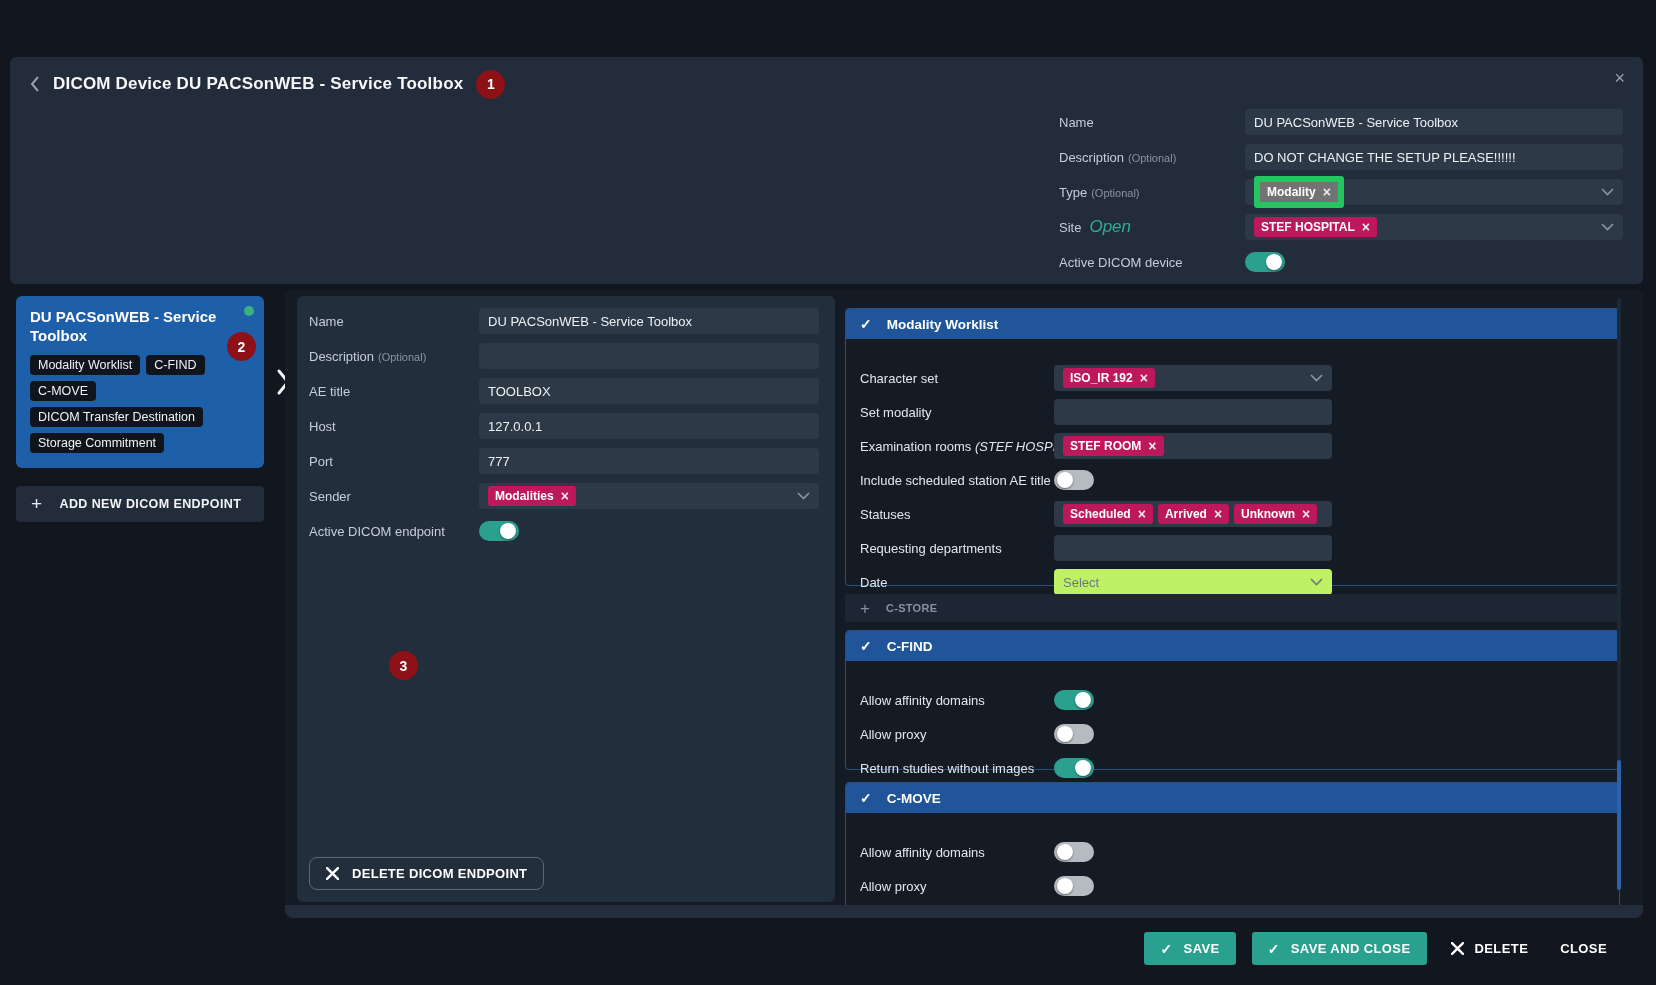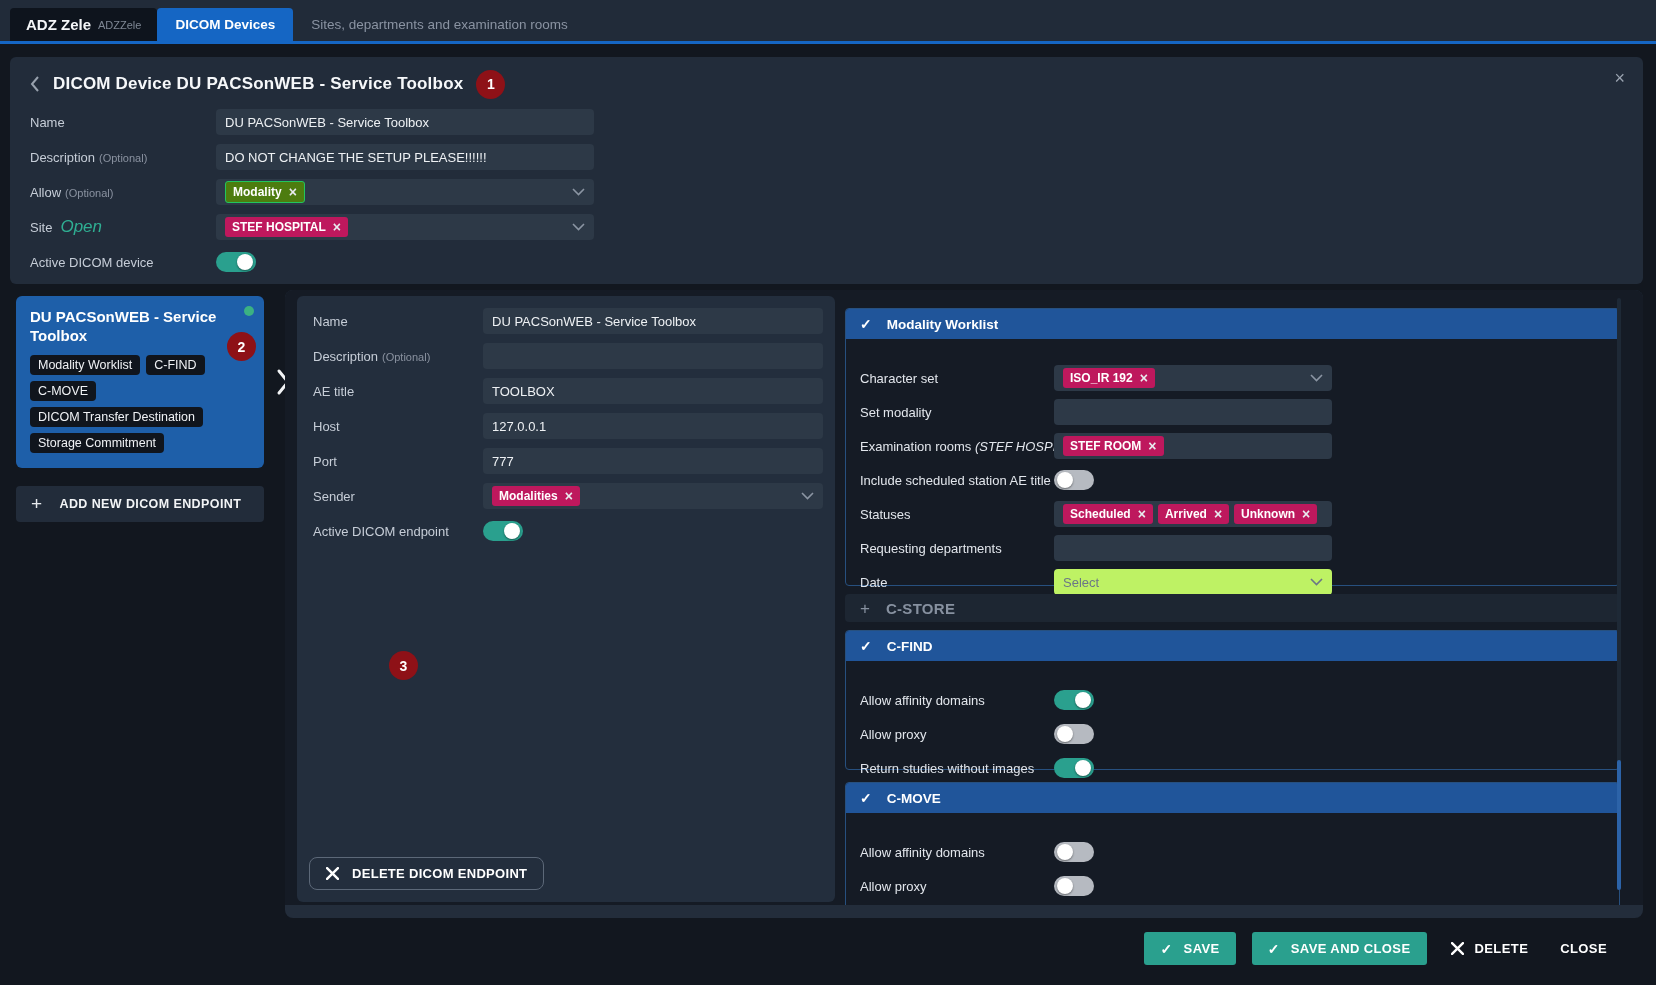--- a/index.html
+++ b/index.html
@@ -17,39 +17,39 @@
   .tab.plain{padding:0 18px;color:#8a93a2;font-size:13.5px;}
 
   
   .panelA{position:absolute;left:10px;top:57px;width:1633px;height:227px;background:#222c3a;
           border-radius:6px;padding:12px 20px;box-sizing:border-box;}
   .phead{display:flex;align-items:center;gap:13px;height:30px;margin-bottom:10px;}
   .ptitle{margin:0;font-size:17px;font-weight:700;letter-spacing:.2px;color:#f6f8fa;}
   .panel-close{position:absolute;top:12px;right:18px;color:#9aa3b0;font-size:18px;line-height:1;cursor:pointer;}
   .nbadge{width:29px;height:29px;border-radius:50%;background:#8e1117;color:#fff;font-size:14px;font-weight:700;
           display:flex;align-items:center;justify-content:center;flex:none;}
-  .frow{display:flex;align-items:center;margin-bottom:9px;height:26px;}
+  .frow{display:flex;align-items:center;margin-bottom:9px;height:26px;justify-content:flex-end;}
   .flabel{width:186px;flex:none;color:#c6cdd7;}
   .flabel-m{width:170px;flex:none;color:#c6cdd7;}
   .opt{color:#8a92a0;font-size:11px;margin-left:4px;}
   .open-link{color:#2fae92;font-style:italic;font-size:17px;margin-left:8px;cursor:pointer;}
   .fctl{width:378px;flex:none;position:relative;}
   .fctl-m{width:340px;flex:none;position:relative;}
   .input{background:#2d3947;border-radius:4px;height:26px;display:flex;align-items:center;
          padding:0 9px;color:#eef1f4;font-size:13px;box-sizing:border-box;gap:5px;}
   .select{padding-right:26px;}
   .chev{position:absolute;right:9px;top:50%;transform:translateY(-50%);}
   .input.disabled{background:#bef264;}
   .placeholder{color:#6b7687;}
 
   
   .chip{display:inline-flex;align-items:center;gap:7px;background:#be185d;color:#fff;font-size:12px;
         font-weight:600;padding:2px 7px;border-radius:3px;line-height:16px;white-space:nowrap;}
   .chip .x{font-size:14px;font-weight:700;color:#e8ebef;cursor:pointer;line-height:1;}
-  .chip.teal{background:#4d7c0f;border:1px solid #22c55e;}
+  .chip.teal{background:#737373;border:6px solid #22c55e;}
 
   
   .toggle{position:relative;width:40px;height:20px;border-radius:10px;background:#b6bac1;cursor:pointer;flex:none;}
   .toggle .knob{position:absolute;top:2px;left:3px;width:16px;height:16px;border-radius:50%;background:#fff;
                 box-shadow:0 1px 2px rgba(0,0,0,.45);}
   .toggle.on{background:#2aa08e;}
   .toggle.on .knob{left:auto;right:3px;}
 
   
   .leftcol{position:absolute;left:16px;top:296px;width:248px;}
@@ -84,52 +84,40 @@
   .sbody{padding:22px 0;}
   .srow{position:relative;height:34px;}
   .slabel{position:absolute;left:14px;top:50%;transform:translateY(-50%);color:#e2e6ec;white-space:nowrap;}
   .slabel .site-italic{font-style:italic;}
   .sctl{position:absolute;left:208px;top:50%;transform:translateY(-50%);width:278px;}
   .sctl .input{width:100%;}
   .sec-mw{top:12px;height:278px;}
   .cstore{position:absolute;left:0;top:298px;width:775px;height:28px;background:#1d2632;border-radius:4px;
           display:flex;align-items:center;gap:16px;padding:0 15px;color:#8791a0;box-sizing:border-box;cursor:pointer;}
   .cstore .plus{font-size:17px;line-height:1;}
-  .cstore .ctitle{font-size:15px;font-weight:700;letter-spacing:.3px;}
+  .cstore .ctitle{font-size:11px;font-weight:700;letter-spacing:.3px;}
   .sec-cfind{top:334px;height:140px;}
   .sec-cmove{top:486px;height:160px;}
 
   
   .vscroll{position:absolute;left:1332px;top:8px;bottom:15px;width:4px;background:#1e2936;border-radius:2px;}
   .vthumb{position:absolute;left:0;bottom:0;width:4px;height:130px;background:#2c63a8;border-radius:2px;}
 
   
   .footer{position:absolute;top:932px;right:41px;display:flex;gap:16px;align-items:center;}
   .btn{height:33px;border:none;border-radius:3px;display:inline-flex;align-items:center;gap:11px;padding:0 16px;
        font-family:inherit;font-size:13px;font-weight:700;color:#fff;letter-spacing:.4px;cursor:pointer;}
   .btn.teal{background:#2aa08e;}
   .btn.ghost{background:transparent;padding:0 8px;}
 </style>
 </head>
 <body>
 
 <div class="stage">
 
-  <div class="topbar">
-    <div class="tab org">
-      <span class="org-title">ADZ Zele</span>
-      <span class="org-sub">ADZZele</span>
-    </div>
-    <div class="tab active">
-      <span>DICOM Devices</span>
-    </div>
-    <div class="tab plain">
-      <span>Sites, departments and examination rooms</span>
-    </div>
-  </div>
 
   <div class="panelA">
     <div class="phead">
       <svg width="10" height="18" viewBox="0 0 10 18">
         <polyline points="8,2 2,9 8,16" fill="none" stroke="#98a1ad" stroke-width="2"></polyline>
       </svg>
       <h1 class="ptitle">DICOM Device DU PACSonWEB - Service Toolbox</h1>
       <span class="nbadge">1</span>
     </div>
     <span class="panel-close">×</span>
@@ -151,21 +139,21 @@
       </div>
       <div class="fctl">
         <div class="input">
           <span>DO NOT CHANGE THE SETUP PLEASE!!!!!!</span>
         </div>
       </div>
     </div>
 
     <div class="frow">
       <div class="flabel">
-        <span>Allow</span><span class="opt">(Optional)</span>
+        <span>Type</span><span class="opt">(Optional)</span>
       </div>
       <div class="fctl">
         <div class="input select">
           <span class="chip teal">
             <span>Modality</span>
             <span class="x">×</span>
           </span>
           <svg class="chev" width="13" height="8" viewBox="0 0 13 8">
             <polyline points="1,1 6.5,6.5 12,1" fill="none" stroke="#8b95a3" stroke-width="1.6"></polyline>
           </svg>

